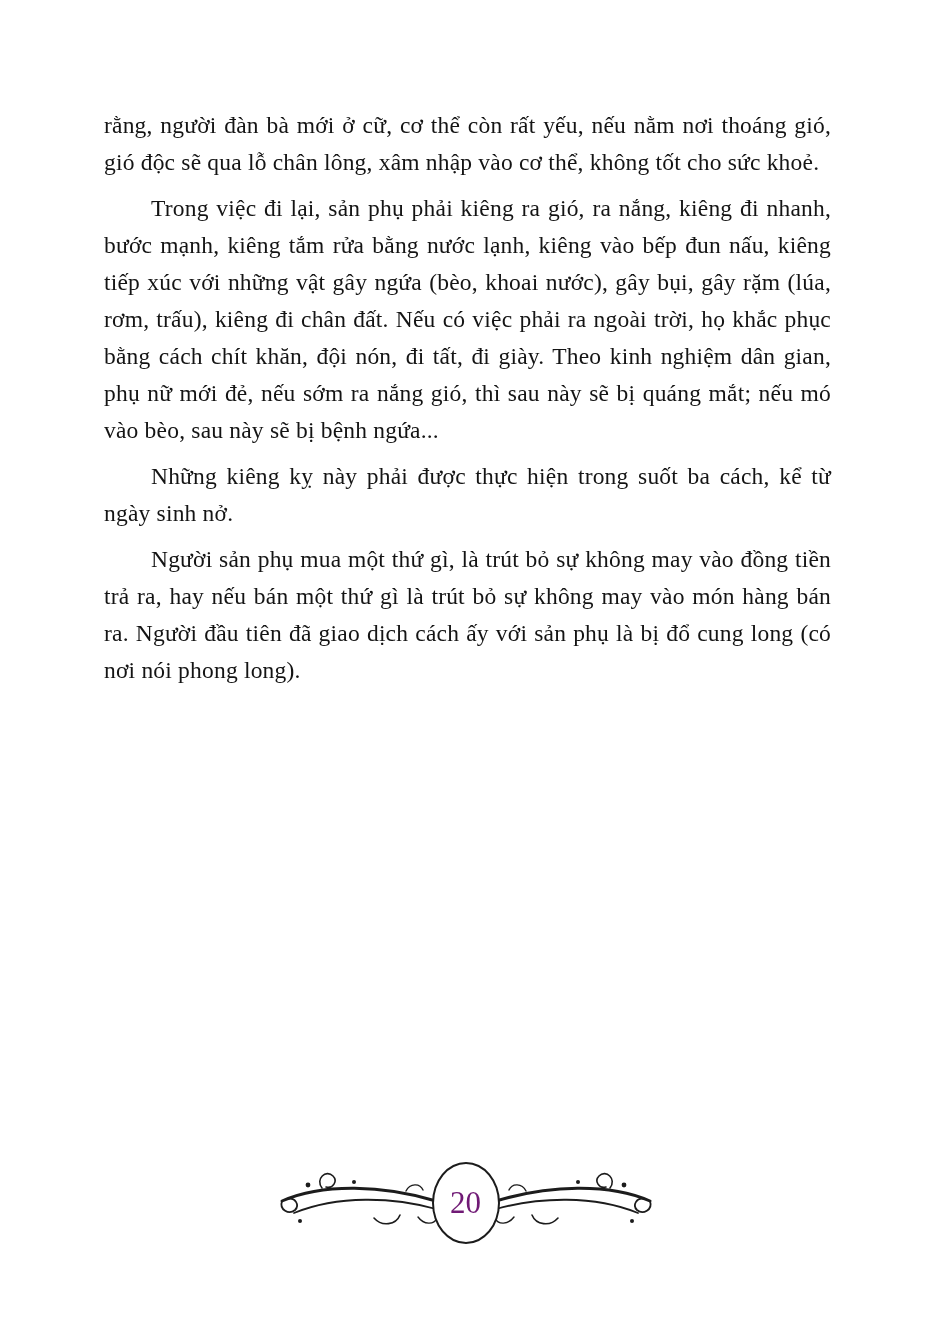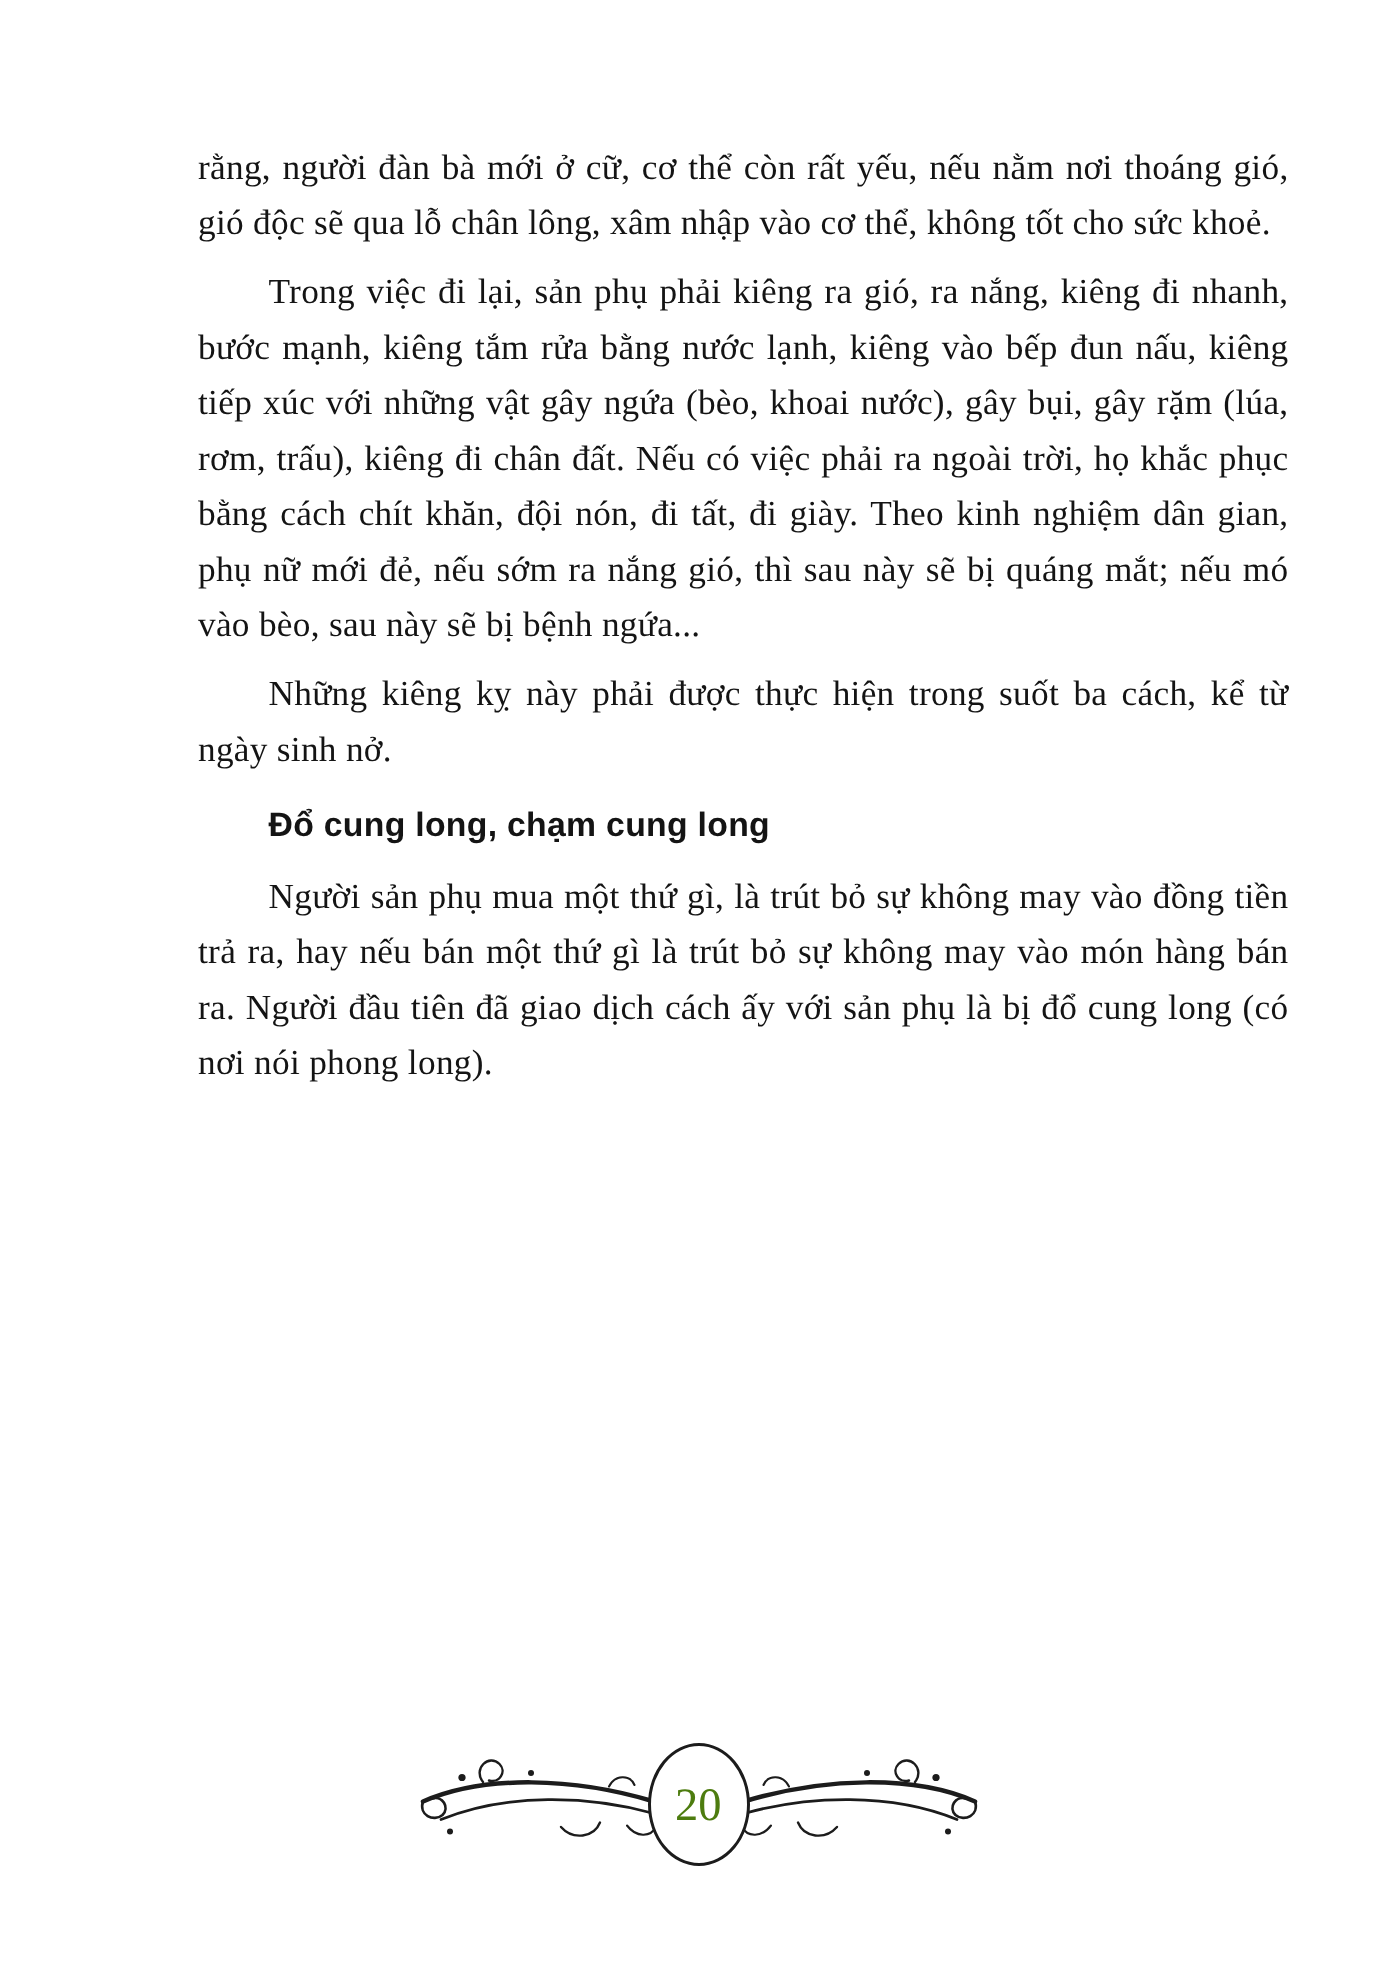--- a/index.html
+++ b/index.html
@@ -11,28 +11,27 @@
     position: relative;
     width: 931px;
     height: 1323px;
     background: #ffffff;
     color: #141414;
     font-family: "Liberation Serif", "DejaVu Serif", serif;
     overflow: hidden;
   }
   .content {
     position: absolute;
-    top: 94px;
+    top: 107px;
     left: 104px;
     width: 727px;
     font-size: 23.5px;
     line-height: 37px;
     text-align: justify;
     letter-spacing: 0.2px;
-    margin-left: 28px;
   }
   .content p {
     margin: 0 0 9px 0;
   }
   .content p.indent {
     text-indent: 47px;
   }
   .section-heading {
     font-family: "Liberation Sans", "DejaVu Sans", sans-serif;
     font-weight: bold;
@@ -66,33 +65,32 @@
     justify-content: center;
     margin: 0 -6px;
     background: #ffffff;
     position: relative;
     z-index: 2;
     box-shadow: 0 0 0 1px #ffffff inset;
   }
   .page-number {
     font-family: "Liberation Serif", "DejaVu Serif", serif;
     font-size: 31px;
-    color: #4d7c0f;
+    color: #701a75;
   }
 </style>
 </head>
 <body>
 
 <div class="page">
 
   <div class="content">
     <p>rằng, người đàn bà mới ở cữ, cơ thể còn rất yếu, nếu nằm nơi thoáng gió, gió độc sẽ qua lỗ chân lông, xâm nhập vào cơ thể, không tốt cho sức khoẻ.</p>
     <p class="indent">Trong việc đi lại, sản phụ phải kiêng ra gió, ra nắng, kiêng đi nhanh, bước mạnh, kiêng tắm rửa bằng nước lạnh, kiêng vào bếp đun nấu, kiêng tiếp xúc với những vật gây ngứa (bèo, khoai nước), gây bụi, gây rặm (lúa, rơm, trấu), kiêng đi chân đất. Nếu có việc phải ra ngoài trời, họ khắc phục bằng cách chít khăn, đội nón, đi tất, đi giày. Theo kinh nghiệm dân gian, phụ nữ mới đẻ, nếu sớm ra nắng gió, thì sau này sẽ bị quáng mắt; nếu mó vào bèo, sau này sẽ bị bệnh ngứa...</p>
     <p class="indent">Những kiêng kỵ này phải được thực hiện trong suốt ba cách, kể từ ngày sinh nở.</p>
-    <h2 class="section-heading">Đổ cung long, chạm cung long</h2>
     <p class="indent">Người sản phụ mua một thứ gì, là trút bỏ sự không may vào đồng tiền trả ra, hay nếu bán một thứ gì là trút bỏ sự không may vào món hàng bán ra. Người đầu tiên đã giao dịch cách ấy với sản phụ là bị đổ cung long (có nơi nói phong long).</p>
   </div>
 
   <div class="footer">
 
     <svg class="flourish left" width="160" height="96" viewBox="0 0 160 96" xmlns="http://www.w3.org/2000/svg">
       <g fill="none" stroke="#1c1c1c" stroke-linecap="round">
         <path d="M4,46 C 45,28 105,30 158,46" stroke-width="3"></path>
         <path d="M16,58 C 60,40 115,42 158,54" stroke-width="1.8"></path>
         <path d="M4,46 c -3,9 7,14 13,9 c 5,-5 0,-13 -7,-11" stroke-width="1.8"></path>

